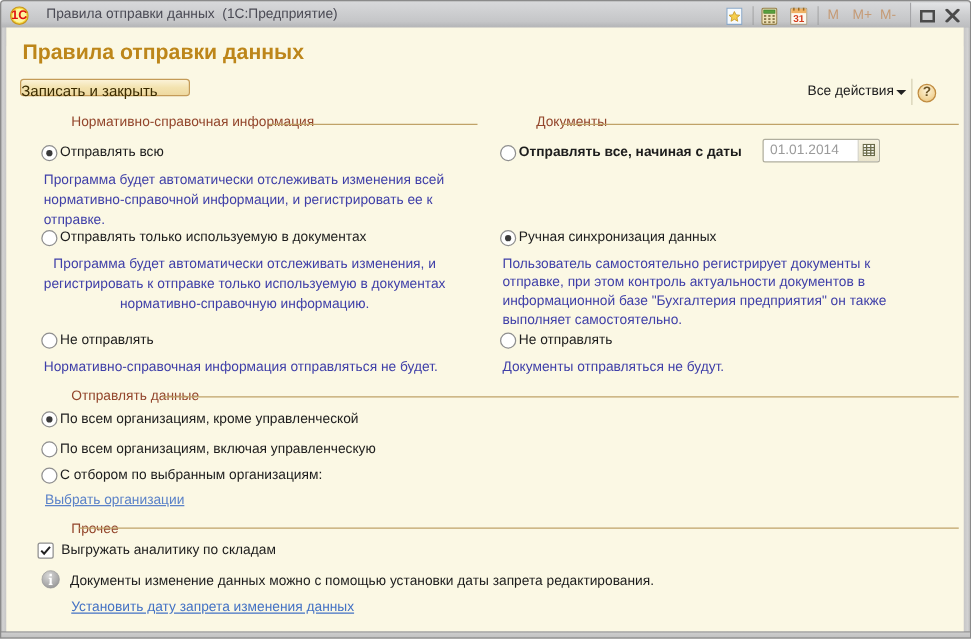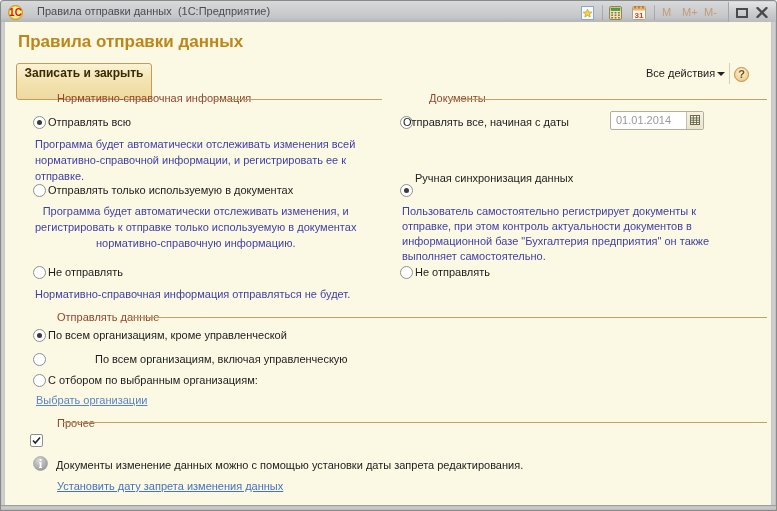--- a/index.html
+++ b/index.html
@@ -14,23 +14,23 @@
   .tside{position:absolute;background:linear-gradient(90deg,#ababab,#d2d2d2 45%,#c6c6c6);}
   .content{position:absolute;left:5px;top:22px;width:766px;height:483px;background:#fbf8e4;}
   .t{position:absolute;font-size:11px;line-height:13px;color:#1c1c1c;white-space:nowrap;}
   .blue{color:#3f3fa8;white-space:normal;line-height:16px;}
   .cap{color:#93462c;padding-left:40px;}
   .gline{position:absolute;height:1px;background:#c0a268;}
   .link{color:#5b82c8;text-decoration:underline;}
   .radio{position:absolute;width:11px;height:11px;background:#fff;border:1px solid #8f8f8f;border-radius:50%;}
   .radio.sel::after{content:"";position:absolute;left:3px;top:3px;width:5px;height:5px;border-radius:50%;background:#3a3a3a;}
   .check{position:absolute;width:11px;height:11px;background:#fff;border:1px solid #8f8f8f;border-radius:2px;}
-  .btn{position:absolute;left:16px;top:63px;width:136px;height:37px;box-sizing:border-box;
+  .btn{position:absolute;left:16px;top:63px;width:136px;height:14px;box-sizing:border-box;
        border:1px solid #c49b57;border-radius:3px;background:linear-gradient(#fbf2d7,#f3e3b0 50%,#eed9a0);
-       font-size:12px;font-weight:bold;color:#3a2b00;text-align:center;line-height:19px;}
+       font-size:12px;font-weight:normal;color:#3a2b00;text-align:left;line-height:19px;}
   .datefld{position:absolute;left:605px;top:89px;width:94px;height:19px;box-sizing:border-box;
        border:1px solid #b0ae9e;border-radius:2px;background:#fff;}
   .datefld .txt{position:absolute;left:5px;top:2px;font-size:11px;color:#9a9a9a;}
   .datefld .pick{position:absolute;right:0;top:0;width:16px;height:17px;border-left:1px solid #c2c0b0;
        background:linear-gradient(#f6f2e0,#e9e4cc);border-radius:0 2px 2px 0;}
   .help{position:absolute;left:734px;top:67px;width:15px;height:15px;border-radius:50%;box-sizing:border-box;
        border:1px solid #c08c40;background:radial-gradient(circle at 50% 35%,#fdf3d8,#f3d9a2 55%,#e8bf76);
        color:#6b5426;font-size:11px;font-weight:bold;text-align:center;line-height:13px;}
   .ico{position:absolute;}
   .vsep{position:absolute;width:1px;background:#8f8f8f;opacity:.55;}
@@ -102,55 +102,57 @@
     <div class="radio" style="left:28px;top:162px;"></div>
     <div class="t" style="left:43px;top:162px;">Отправлять только используемую в документах</div>
     <div class="t blue" style="left:30px;top:181px;text-align:center;">Программа будет автоматически отслеживать изменения, и<br>регистрировать к отправке только используемую в документах<br>нормативно-справочную информацию.</div>
     <div class="radio" style="left:28px;top:244px;"></div>
     <div class="t" style="left:43px;top:244px;">Не отправлять</div>
     <div class="t blue" style="left:30px;top:264px;">Нормативно-справочная информация отправляться не будет.</div>
 
     <div class="t cap" style="left:384px;top:70px;">Документы</div>
     <div class="gline" style="left:444px;top:77px;width:318px;"></div>
     <div class="radio" style="left:395px;top:94px;"></div>
-    <div class="t" style="left:398px;top:94px;">Отправлять все, начиная с даты</div>
+    <div class="t" style="left:410px;top:94px;font-weight:bold;">Отправлять все, начиная с даты</div>
     <div class="datefld">
       <div class="txt">01.01.2014</div>
       <div class="pick">
           <svg width="10" height="10" viewBox="0 0 10 10" style="position:absolute;left:3px;top:3px;">
         <g stroke="#6a6a4a" stroke-width="1" fill="none">
           <rect x="0.5" y="0.5" width="9" height="9" fill="#fdfdf5"></rect>
           <path d="M0.5 3 H9.5 M0.5 5.2 H9.5 M0.5 7.4 H9.5 M3.3 0.5 V9.5 M6.6 0.5 V9.5"></path>
         </g>
           </svg>
         </div>
     </div>
     <div class="radio sel" style="left:395px;top:162px;"></div>
-    <div class="t" style="left:410px;top:150px;text-align:center;">Ручная синхронизация данных</div>
+    <div class="t" style="left:410px;top:162px;text-align:center;">Ручная синхронизация данных</div>
     <div class="t blue" style="left:397px;top:182px;line-height:15px;">Пользователь самостоятельно регистрирует документы к<br>отправке, при этом контроль актуальности документов в<br>информационной базе "Бухгалтерия предприятия" он также<br>выполняет самостоятельно.</div>
     <div class="radio" style="left:395px;top:244px;"></div>
     <div class="t" style="left:410px;top:244px;">Не отправлять</div>
+    <div class="t blue" style="left:397px;top:264px;">Документы отправляться не будут.</div>
 
     <div class="t cap" style="left:12px;top:289px;">Отправлять данные</div>
     <div class="gline" style="left:125px;top:295px;width:637px;"></div>
     <div class="radio sel" style="left:28px;top:307px;"></div>
     <div class="t" style="left:43px;top:307px;">По всем организациям, кроме управленческой</div>
     <div class="radio" style="left:28px;top:331px;"></div>
-    <div class="t" style="left:43px;top:331px;margin-left:47px;">По всем организациям, включая управленческую</div>
+    <div class="t" style="left:43px;top:331px;">По всем организациям, включая управленческую</div>
     <div class="radio" style="left:28px;top:352px;"></div>
     <div class="t" style="left:43px;top:352px;">С отбором по выбранным организациям:</div>
     <div class="t link" style="left:31px;top:372px;">Выбрать организации</div>
 
     <div class="t cap" style="left:12px;top:395px;">Прочее</div>
     <div class="gline" style="left:58px;top:400px;width:704px;"></div>
     <div class="check" style="left:25px;top:412px;">
         <svg width="11" height="11" viewBox="0 0 11 11" style="position:absolute;left:0;top:0;">
           <path d="M2 5.5 L4.3 8 L9 2.5" stroke="#222" stroke-width="1.6" fill="none"></path>
         </svg>
       </div>
+    <div class="t" style="left:44px;top:412px;">Выгружать аналитику по складам</div>
     <svg class="ico" style="left:28px;top:434px;" width="15" height="15" viewBox="0 0 15 15">
       <defs>
           <radialGradient id="gi" cx="0.4" cy="0.3" r="0.8">
             <stop offset="0" stop-color="#d8d8d8"></stop>
             <stop offset="0.7" stop-color="#a8a8a8"></stop>
             <stop offset="1" stop-color="#8e8e8e"></stop>
           </radialGradient>
         </defs>
       <circle cx="7.5" cy="7.5" r="7" fill="url(#gi)" stroke="#9a9a9a" stroke-width="0.6"></circle>
       <rect x="6.6" y="3" width="1.9" height="2" fill="#fff"></rect>

